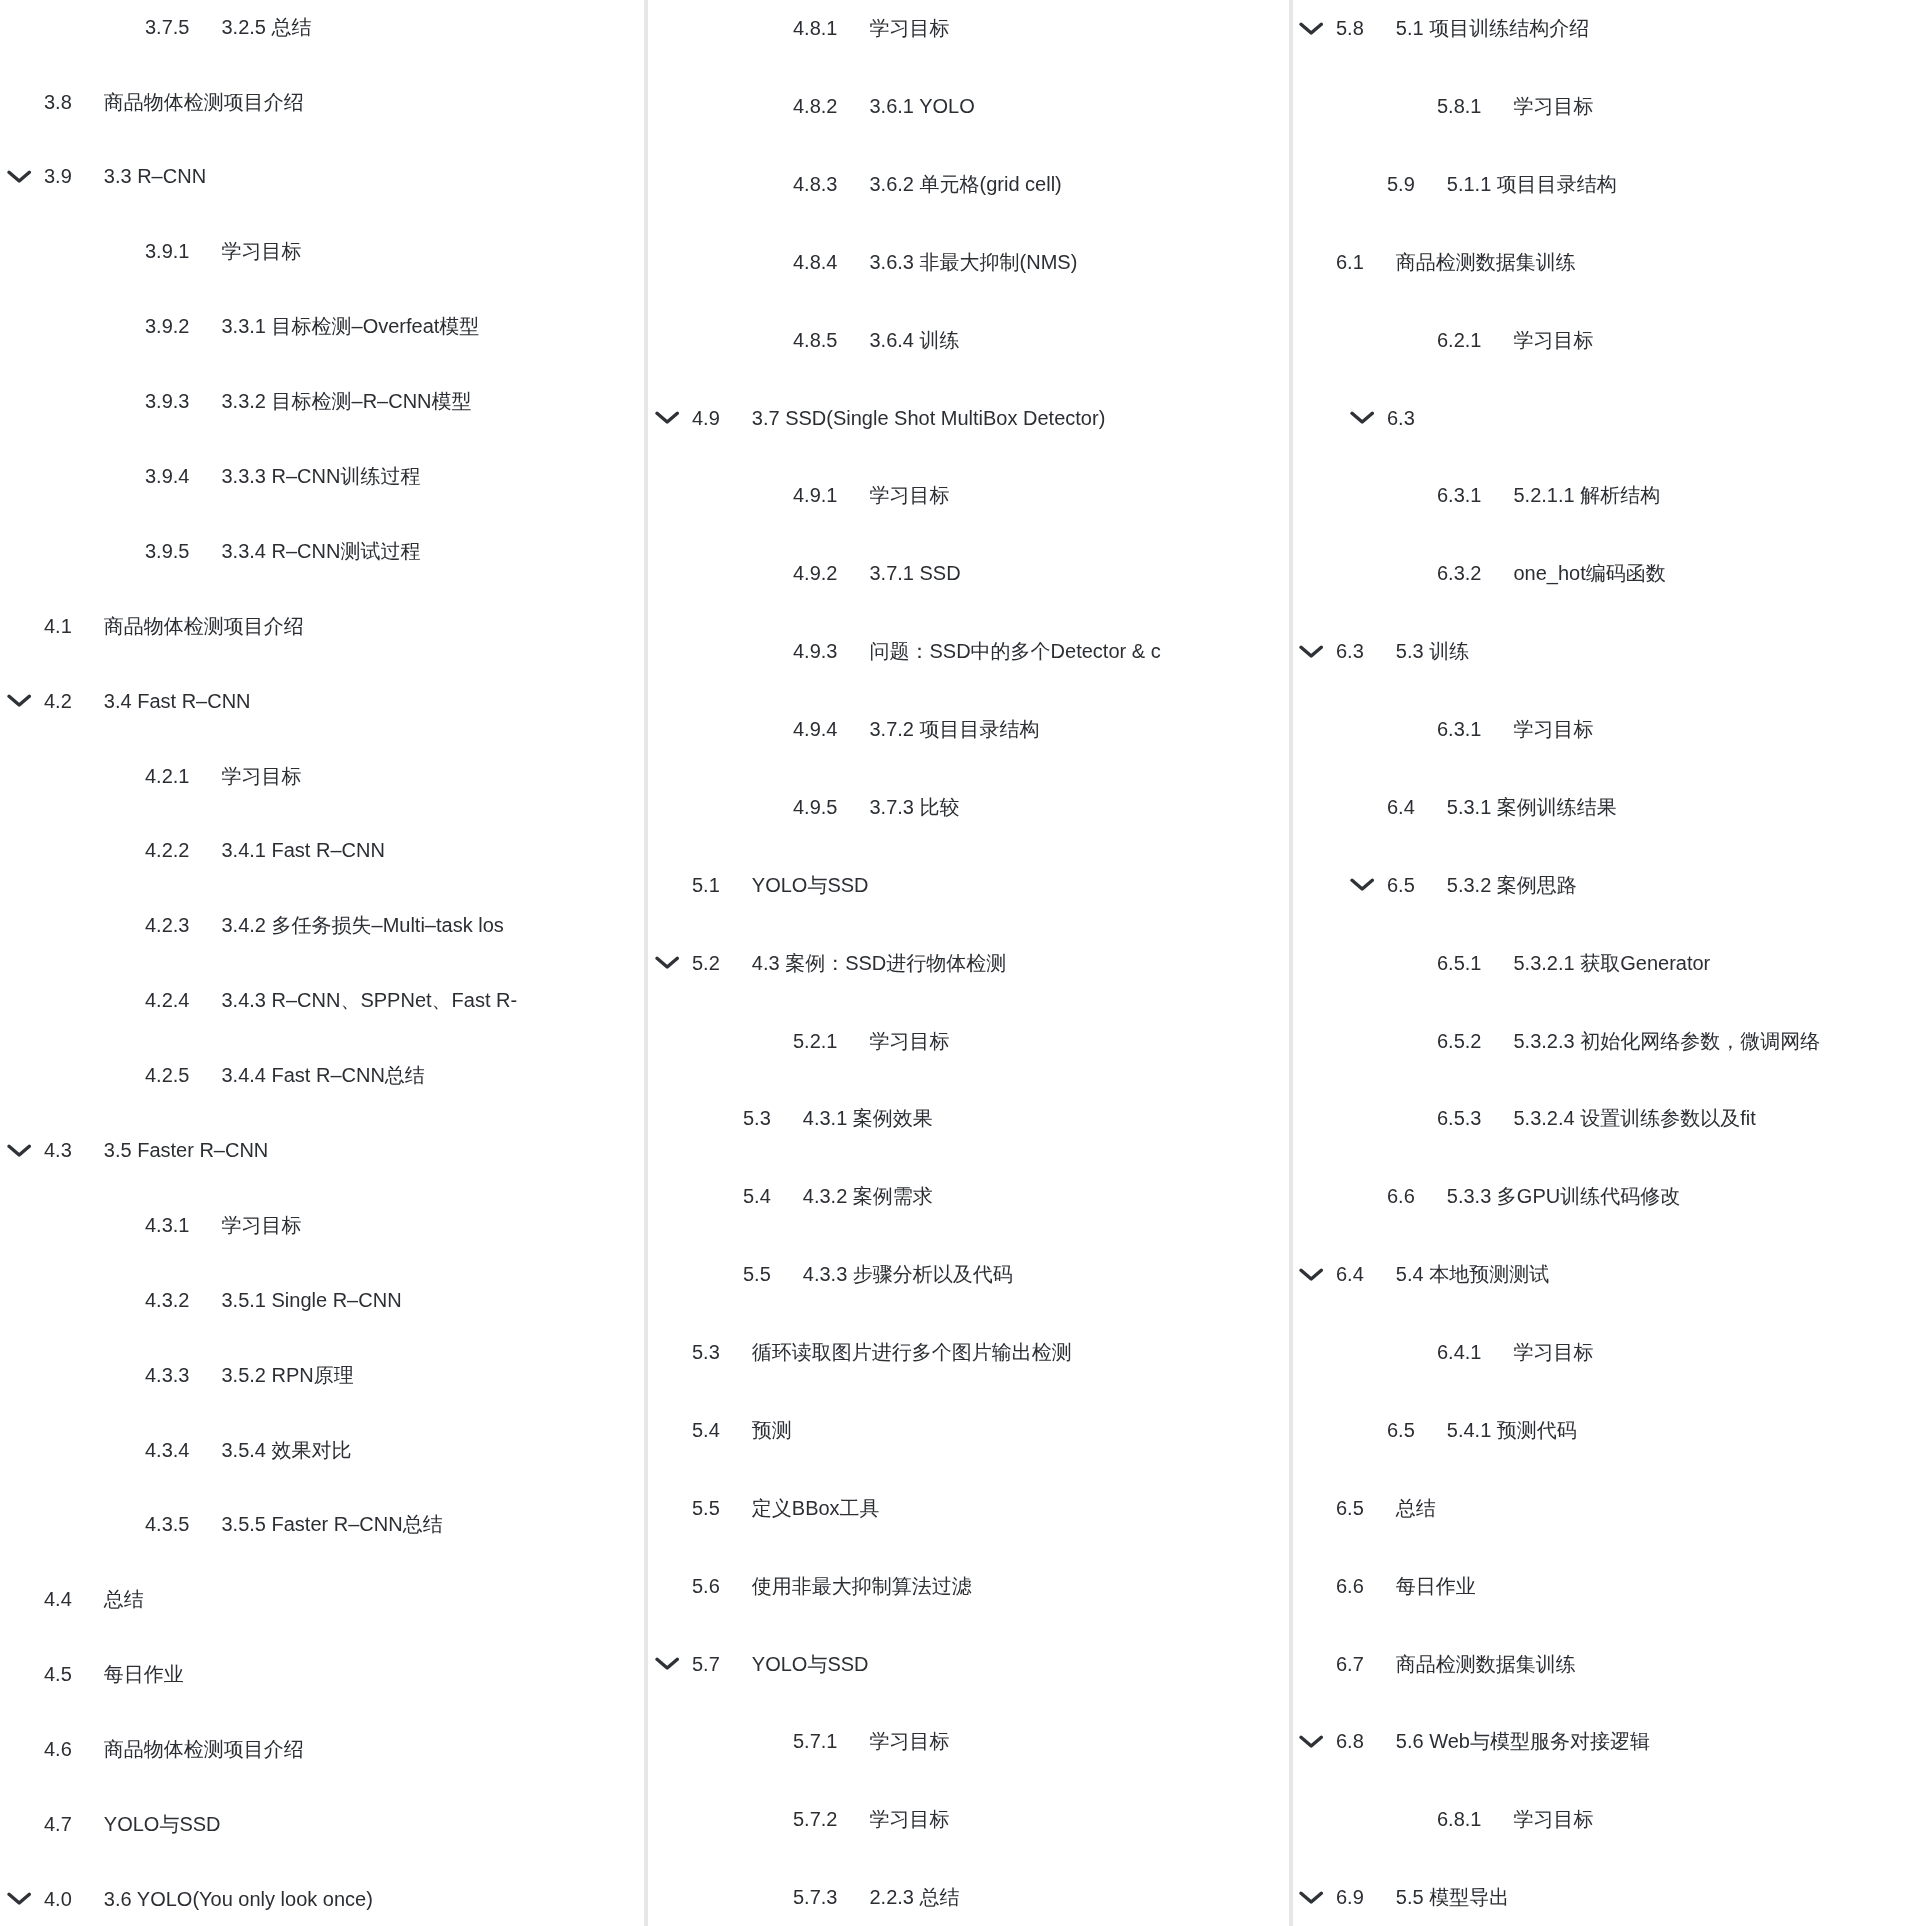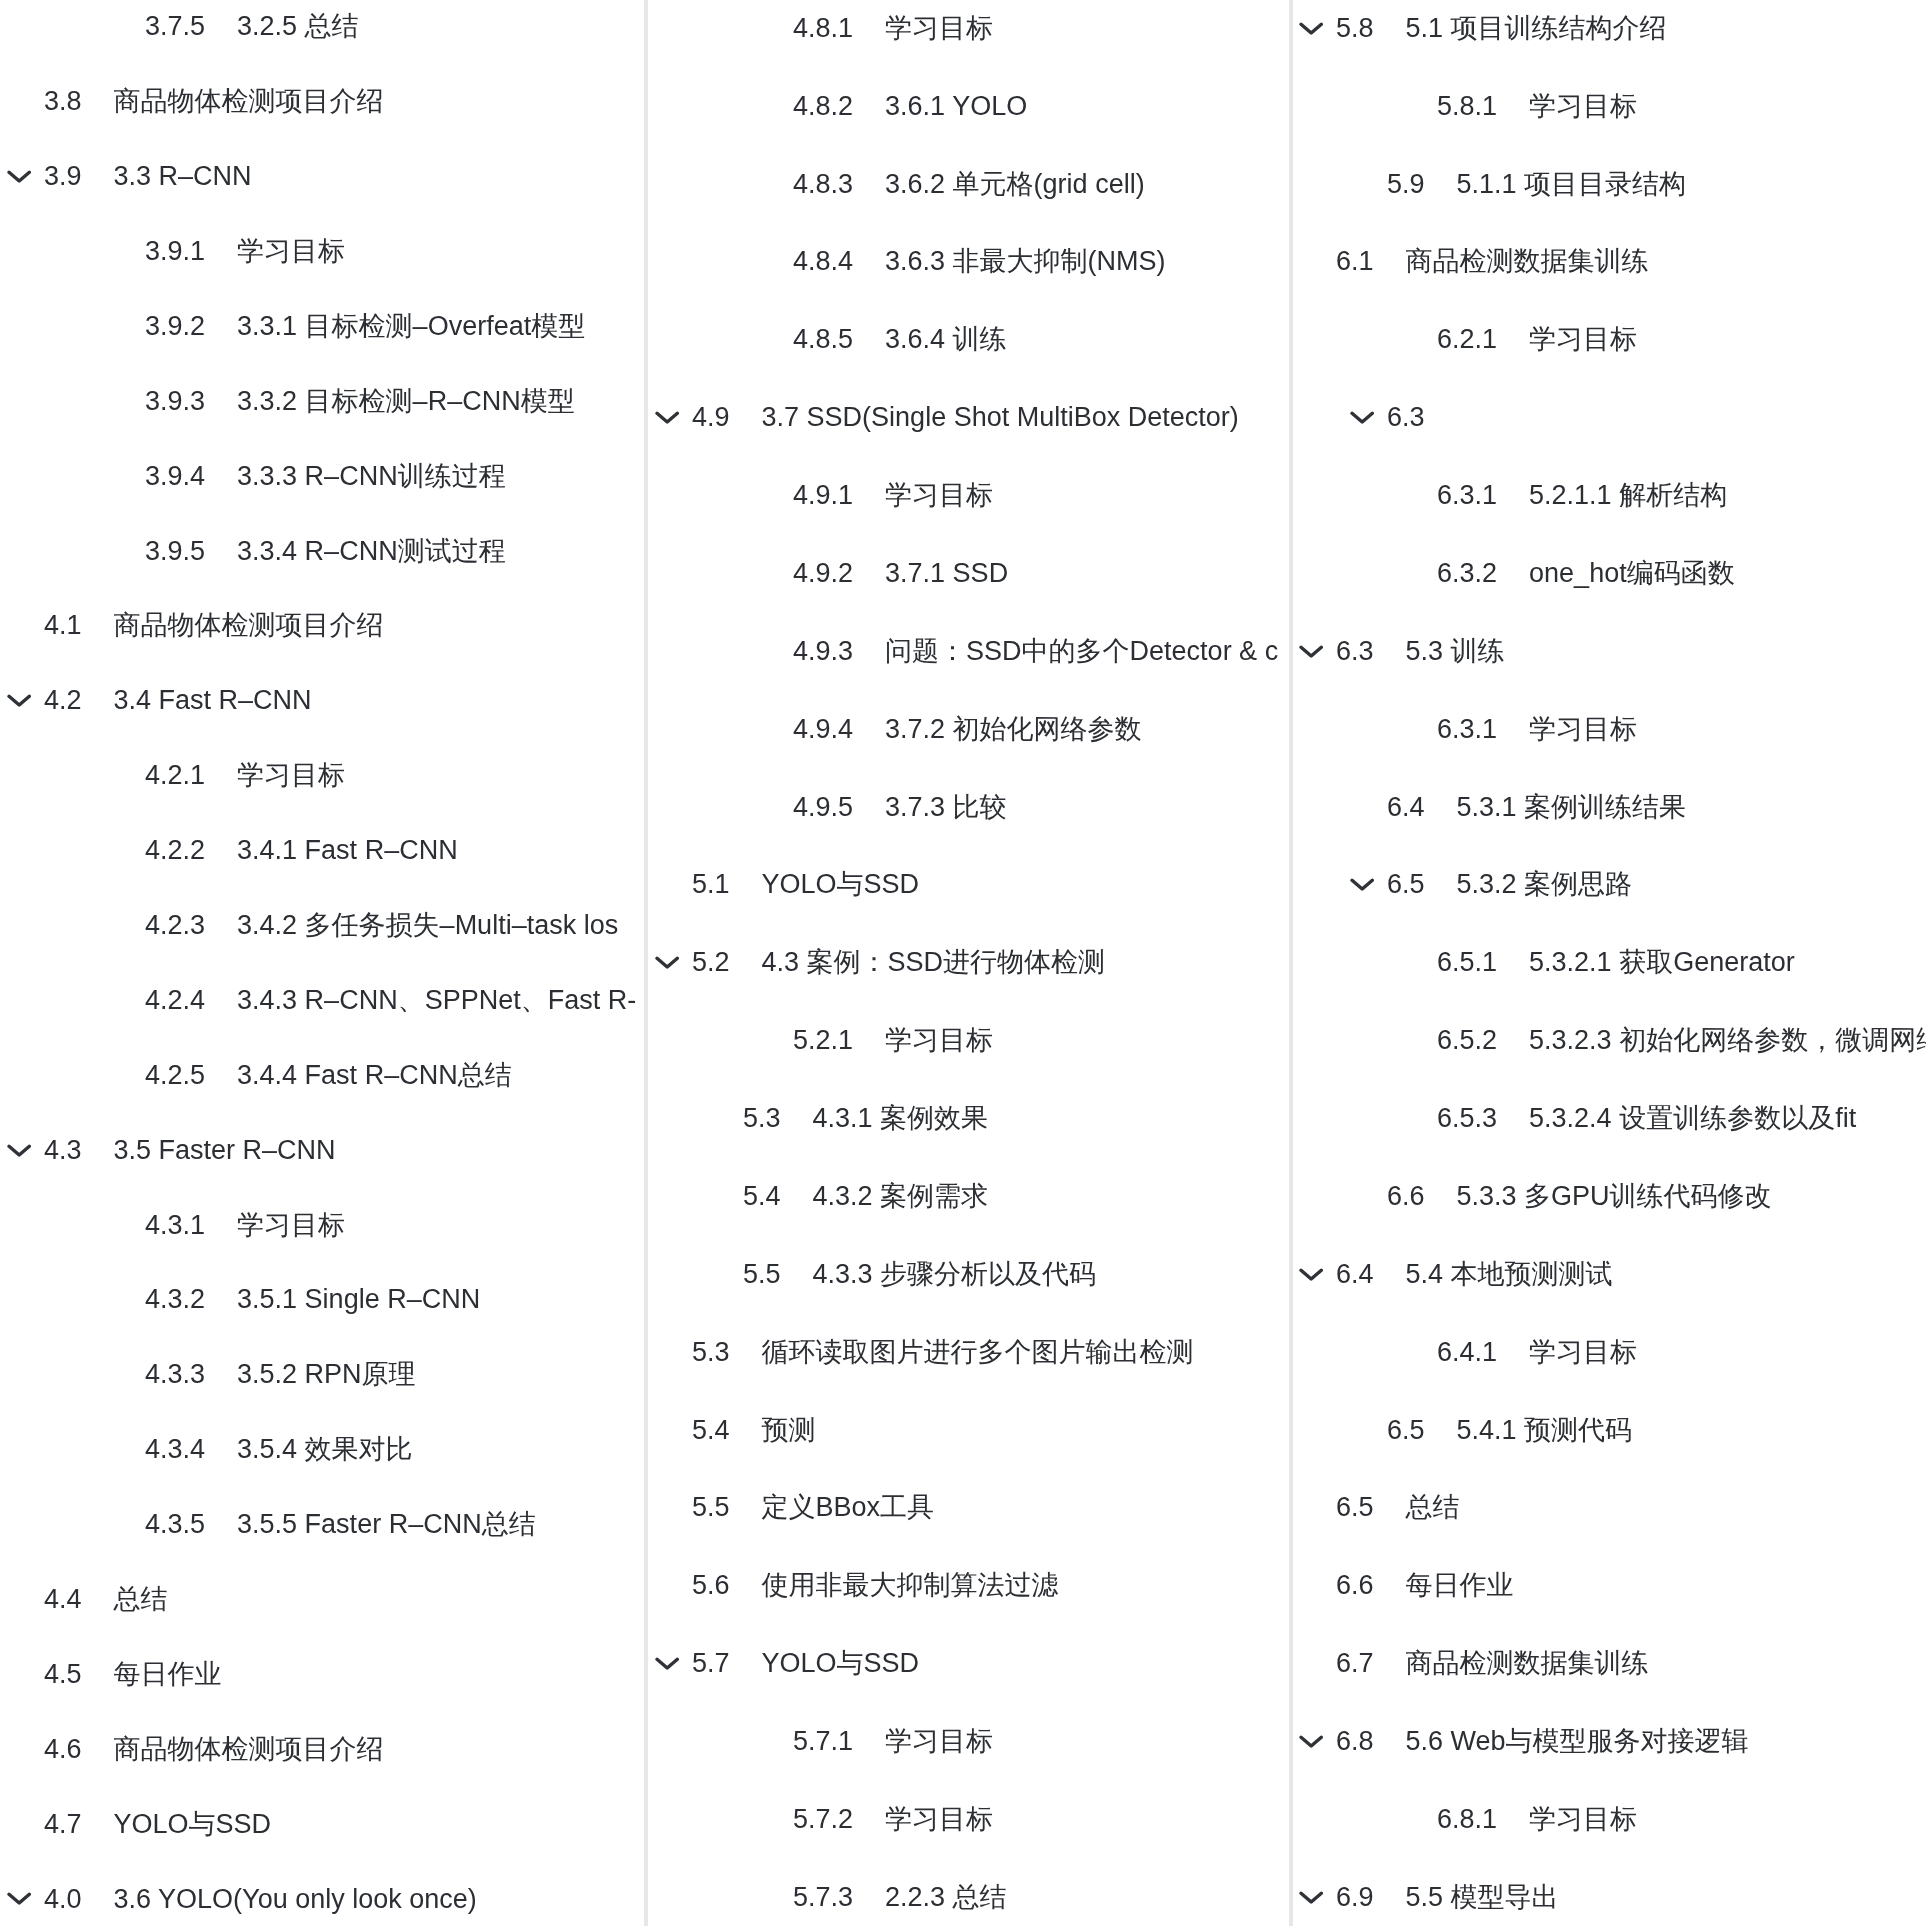--- a/index.html
+++ b/index.html
@@ -7,21 +7,21 @@
     width:1926px; height:1926px;
     background:#ffffff;
     overflow:hidden;
     font-family:"Liberation Sans","DejaVu Sans",sans-serif;
   }
   .stage{
     position:relative;
     width:1926px; height:1926px;
     overflow:hidden;
     color:#2b2e33;
-    font-size:27px;
+    font-size:20px;
     line-height:1.25;
   }
   .divider{
     position:absolute; top:0;
     width:3.9px; height:1926px;
     background:#e7e7e9;
   }
   #divider-1{left:644px;}
   #divider-2{left:1289px;}
   .col{
@@ -228,21 +228,21 @@
       <div class="row lv-sub">
         <span class="num">4.9.2</span>
         <span class="title">3.7.1 SSD</span>
       </div>
       <div class="row lv-sub">
         <span class="num">4.9.3</span>
         <span class="title">问题：SSD中的多个Detector &amp; c</span>
       </div>
       <div class="row lv-sub">
         <span class="num">4.9.4</span>
-        <span class="title">3.7.2 初始化网络参数</span>
+        <span class="title">3.7.2 项目目录结构</span>
       </div>
       <div class="row lv-sub">
         <span class="num">4.9.5</span>
         <span class="title">3.7.3 比较</span>
       </div>
       <div class="row lv-top">
         <span class="num">5.1</span>
         <span class="title">YOLO与SSD</span>
       </div>
       <div class="row lv-top">

